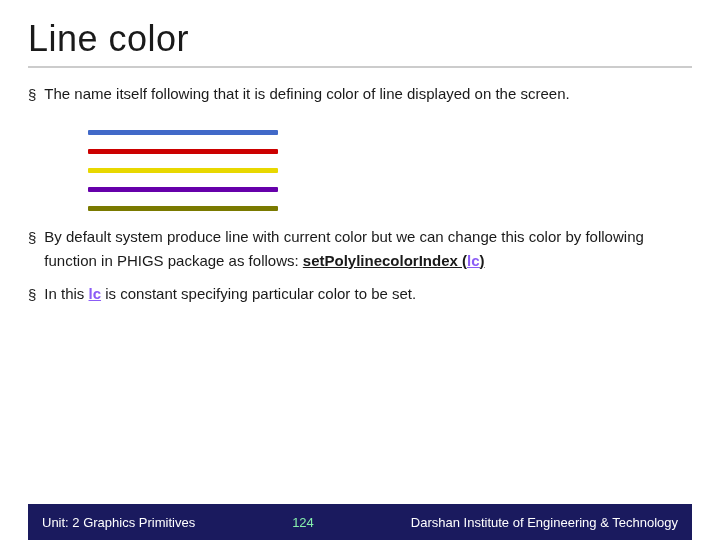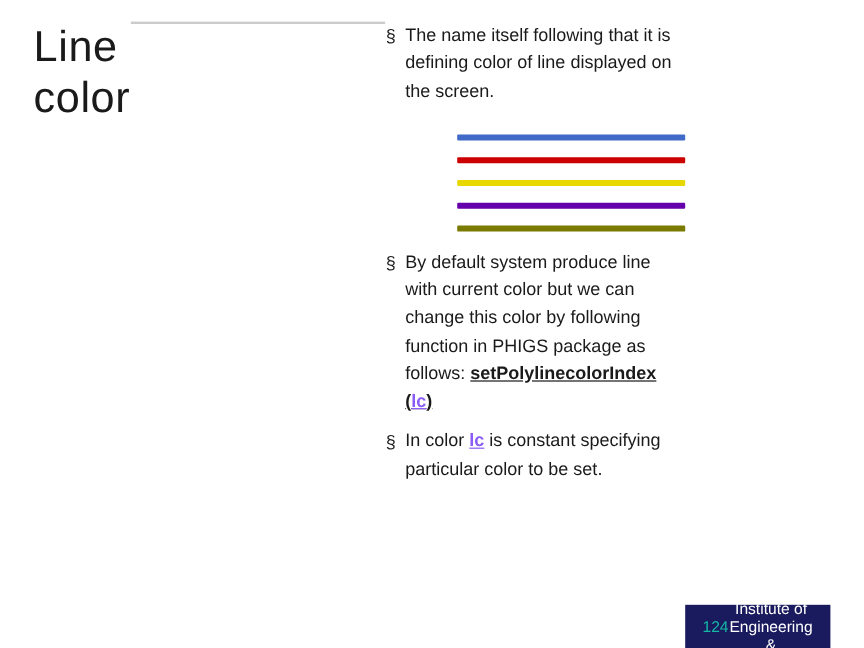--- a/index.html
+++ b/index.html
@@ -13,21 +13,21 @@
       height: 540px;
       background: #ffffff;
       font-family: Arial, sans-serif;
       overflow: hidden;
     }
 
     .page {
       width: 720px;
       height: 540px;
       display: flex;
-      flex-direction: row;
+      flex-direction: column;
       padding: 18px 28px 0 28px;
     }
 
     .title {
       font-size: 36px;
       font-weight: normal;
       color: #1a1a1a;
       margin-bottom: 6px;
       letter-spacing: 0.5px;
     }
@@ -119,21 +119,21 @@
       padding: 0 14px;
       margin-top: auto;
     }
 
     .footer-left {
       color: #ffffff;
       font-size: 13px;
     }
 
     .footer-center {
-      color: #14b8a6;
+      color: #86efac;
       font-size: 13px;
     }
 
     .footer-right {
       color: #ffffff;
       font-size: 13px;
       text-align: center;
     }
   </style>
 </head>
@@ -161,23 +161,24 @@
     <div class="bullet-item">
       <span class="bullet-symbol">§</span>
       <span class="bullet-text">
         <span>By default system produce line with current color but we can change this color by following function in PHIGS package as follows: </span><span class="underline-bold">setPolylinecolorIndex (<span class="lc-blue">lc</span>)</span>
       </span>
     </div>
 
     <div class="bullet-item">
       <span class="bullet-symbol">§</span>
       <span class="bullet-text">
-        <span>In color </span><span class="lc-blue">lc</span><span> is constant specifying particular color to be set.</span>
+        <span>In this </span><span class="lc-blue">lc</span><span> is constant specifying particular color to be set.</span>
       </span>
     </div>
 
   </div>
 
   <div class="footer">
+    <span class="footer-left">Unit: 2 Graphics Primitives</span>
     <span class="footer-center">124</span>
     <span class="footer-right">Darshan Institute of Engineering &amp; Technology</span>
   </div>
 </div>
 
 </body></html>

